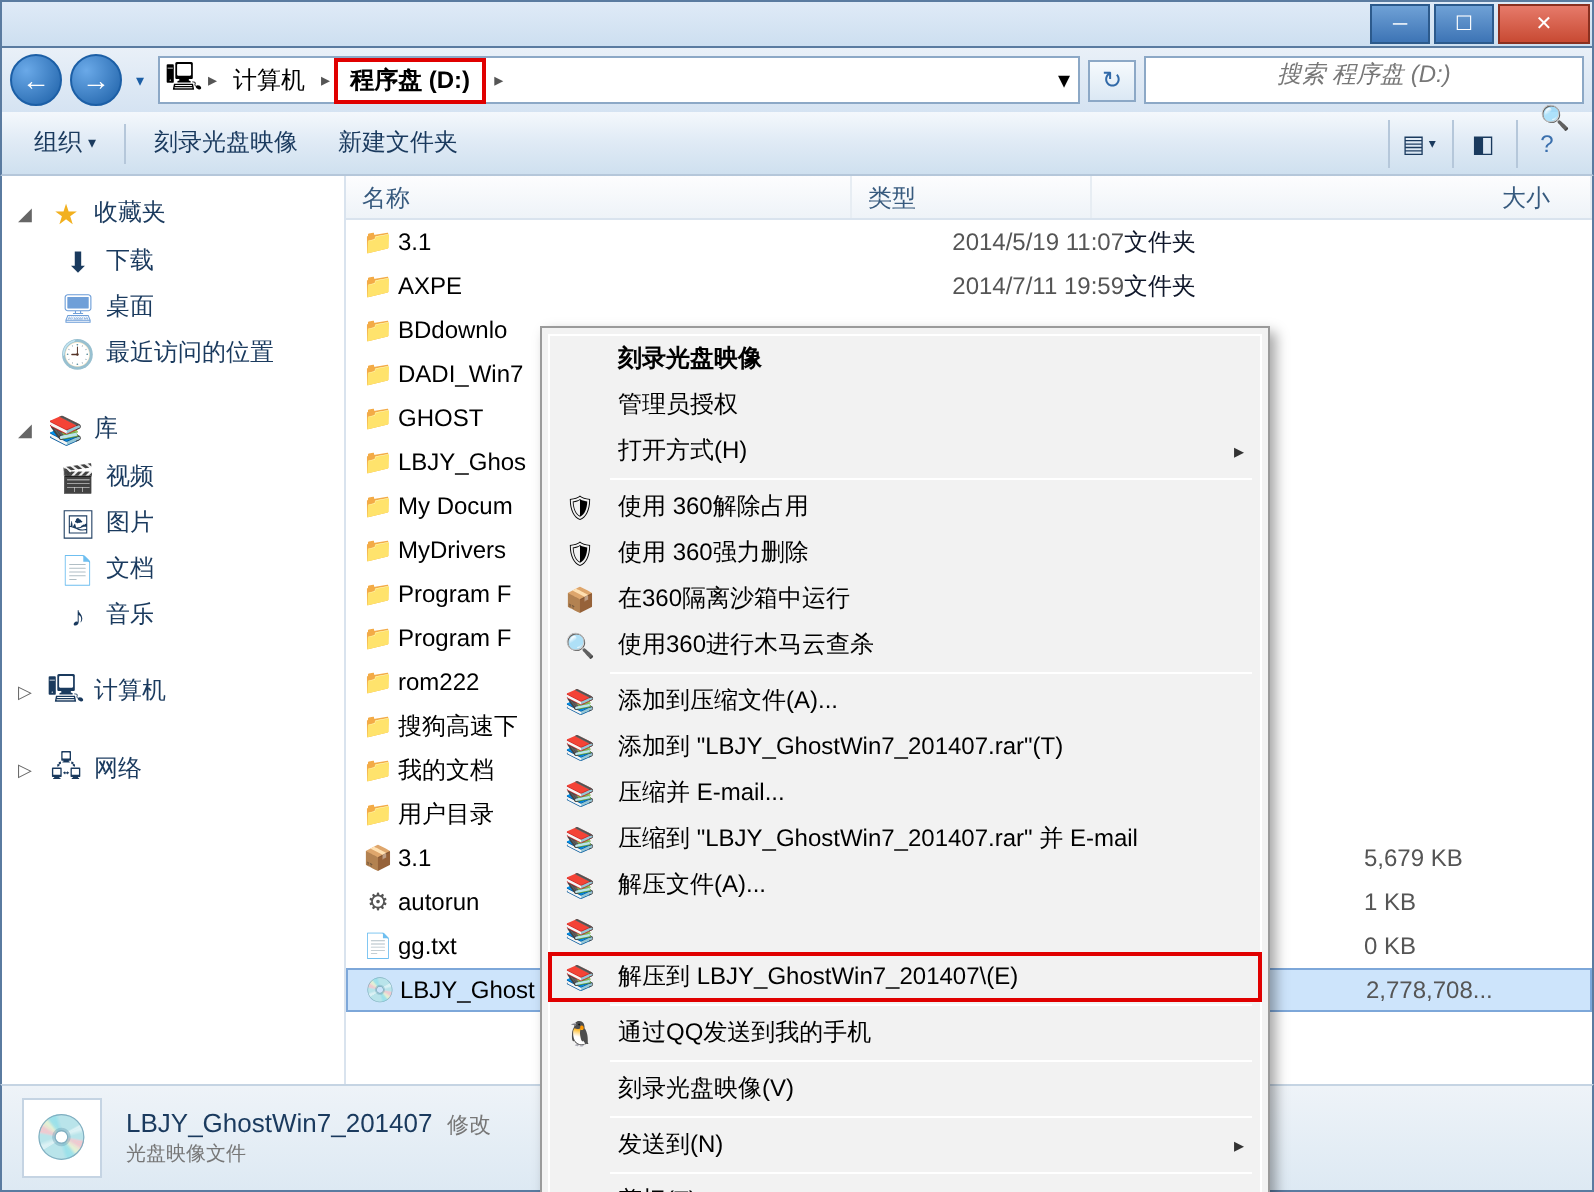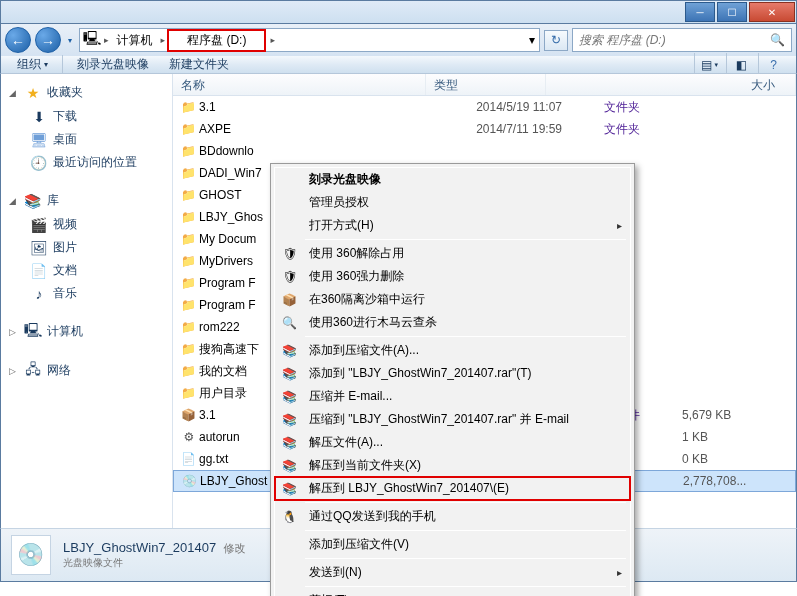--- a/index.html
+++ b/index.html
@@ -10,29 +10,29 @@
 .win-btns { display: flex; }
 .win-btn { width: 30px; height: 20px; margin: 0 1px; display: flex; align-items: center; justify-content: center; color: #fff; border: 1px solid #2c5a8c; background: linear-gradient(#6fa1d6,#3d74b5); font-size: 10px; }
 .win-close { background: linear-gradient(#e67a6a,#c84a33); border-color: #8a3020; width: 46px; }
 
 
 .navbar { height: 32px; background: linear-gradient(#e9f0f8,#d5e3f2); border-left: 1px solid #5a7ba0; border-right: 1px solid #5a7ba0; display: flex; align-items: center; padding: 0 4px; gap: 4px; }
 .nav-btn { width: 26px; height: 26px; border-radius: 50%; background: radial-gradient(circle at 30% 30%, #6aa9e8, #1c5fa6); display:flex;align-items:center;justify-content:center;color:#fff;font-size:14px; border:1px solid #1c5fa6;}
 .nav-drop { width:10px;height:24px;display:flex;align-items:center;justify-content:center;color:#1c5fa6;font-size:8px;}
 .addressbar { flex: 1; height: 24px; background: #fff; border: 1px solid #8ca8c6; display: flex; align-items: center; padding: 0 4px; gap: 4px; }
 .addr-seg { padding: 2px 4px; display:flex; align-items:center; gap:4px; }
-.addr-highlight { border: 2px solid #e00000; padding: 1px 18px; margin-left:-2px; }
+.addr-highlight { border: 2px solid #e00000; padding: 1px 6px; margin-left:-2px;font-weight:bold; }
 .addr-arrow { color:#555; font-size:9px; }
 .addr-end { margin-left:auto; display:flex; gap:3px; align-items:center; }
 .refresh-btn { width:24px; height:21px; border:1px solid #8ca8c6; background:linear-gradient(#f6fafd,#dbe8f4); display:flex;align-items:center;justify-content:center;color:#326aa8;}
-.searchbox { width: 220px; height: 24px; background: #fff; border: 1px solid #8ca8c6; display: flex; align-items: center; padding: 0 6px; color:#777; font-style: italic; gap:6px;}
+.searchbox { width: 220px; height: 24px; background: #fff; border: 1px solid #8ca8c6; display: flex; align-items: center; padding: 0 6px; color:#777; font-style: italic; gap:6px;flex-direction:column;}
 .searchbox .mag { color:#3a6fad; font-style:normal;}
 
 
-.toolbar { height: 18px; background: linear-gradient(#f4f8fc,#dfeaf5,#cfe0ef); border-left:1px solid #5a7ba0; border-right:1px solid #5a7ba0; border-bottom:1px solid #b5c7da; display:flex; align-items:center; padding: 0 8px; gap:4px; color:#1a3a5e;}
+.toolbar { height: 32px; background: linear-gradient(#f4f8fc,#dfeaf5,#cfe0ef); border-left:1px solid #5a7ba0; border-right:1px solid #5a7ba0; border-bottom:1px solid #b5c7da; display:flex; align-items:center; padding: 0 8px; gap:4px; color:#1a3a5e;}
 .tb-item { padding: 3px 8px; display:flex; align-items:center; gap:3px;}
 .tb-sep { width:1px; height:20px; background:#b5c7da; margin:0 2px;}
 .tb-item .drop { font-size:8px; color:#1a3a5e;}
 .tb-right { margin-left:auto; display:flex; gap:2px;}
 .tb-icon-btn { width:30px; height:24px; display:flex;align-items:center;justify-content:center; border-left:1px solid #b5c7da;}
 
 
 .main { display:flex; height: calc(596px - 24px - 32px - 32px - 54px); border-left:1px solid #5a7ba0; border-right:1px solid #5a7ba0; }
 .sidebar { width: 172px; background:#fff; border-right:1px solid #d9e3ee; padding:6px 0; overflow:hidden;}
 .sb-group { margin-bottom: 14px; }
@@ -47,21 +47,21 @@
 .columns { display:flex; height:22px; background:linear-gradient(#fdfdfe,#eef3f8); border-bottom:1px solid #d9e3ee; color:#375a7e;}
 .col { padding: 3px 8px; border-right:1px solid #e7edf3;}
 .col-name{width:253px;} .col-date{width:130px;} .col-type{width:120px;} .col-size{flex:1; text-align:right; padding-right:20px;}
 
 .filelist { }
 .row { display:flex; align-items:center; height:22px; padding:0 6px;}
 .row.sel { background:#cde4fb; border:1px solid #7da7d9;}
 .fi-icon { width:20px; display:inline-flex;align-items:center;justify-content:center;}
 .fi-name { width:233px; white-space:nowrap; overflow:hidden;}
 .fi-date { width:130px; color:#555;text-align:right;}
-.fi-type { width:120px; color:#4c1d95;text-align:center;}
+.fi-type { width:120px; color:#0f172a;}
 .fi-size { flex:1; text-align:left; color:#555; padding-right:20px;}
 .fold{color:#e8c267;}
 .rar{color:#6b3fa0;}
 .txt{color:#555;}
 .ini{color:#555;}
 .iso{color:#7395b8;}
 
 
 .ctxmenu { position:absolute; left:270px; top:163px; width:365px; background:#f2f2f2; border:1px solid #9a9a9a; box-shadow: 3px 3px 6px rgba(0,0,0,0.35); padding:3px; z-index:100;}
 .ctx-inner { background:#f2f2f2; border:1px solid #fff;}
@@ -381,35 +381,34 @@
       <div class="ctx-item">
         <span class="ctx-icon">📚</span>
         <span>压缩到 "LBJY_GhostWin7_201407.rar" 并 E-mail</span>
       </div>
       <div class="ctx-item">
         <span class="ctx-icon">📚</span>
         <span>解压文件(A)...</span>
       </div>
       <div class="ctx-item">
         <span class="ctx-icon">📚</span>
-        <span>解压到当前文件夹(X)</span>
       </div>
       <div class="ctx-item ctx-highlight">
         <span class="ctx-icon">📚</span>
         <span>解压到 LBJY_GhostWin7_201407\(E)</span>
       </div>
       <div class="ctx-sep"></div>
       <div class="ctx-item">
         <span class="ctx-icon">🐧</span>
         <span>通过QQ发送到我的手机</span>
       </div>
       <div class="ctx-sep"></div>
       <div class="ctx-item">
         <span class="ctx-icon"></span>
-        <span>添加到压缩文件(V)</span>
+        <span>刻录光盘映像(V)</span>
       </div>
       <div class="ctx-sep"></div>
       <div class="ctx-item">
         <span class="ctx-icon"></span>
         <span>发送到(N)</span>
         <span class="ctx-sub">▸</span>
       </div>
       <div class="ctx-sep"></div>
       <div class="ctx-item">
         <span class="ctx-icon"></span>

